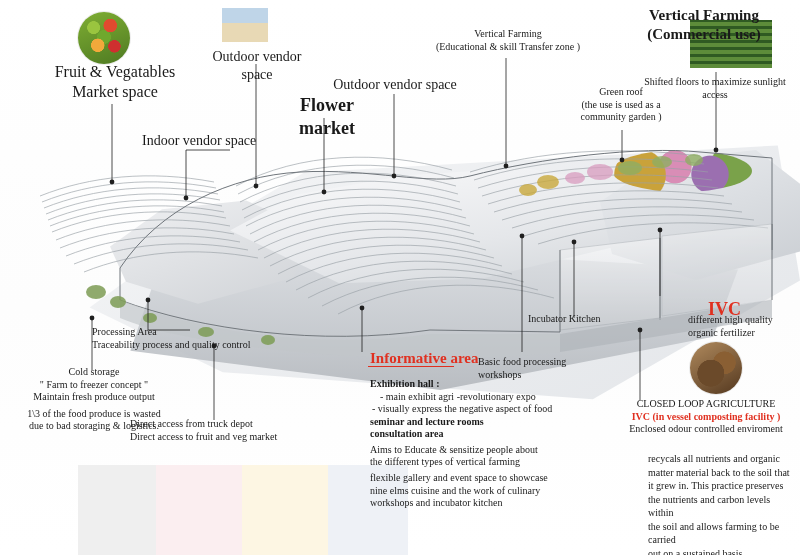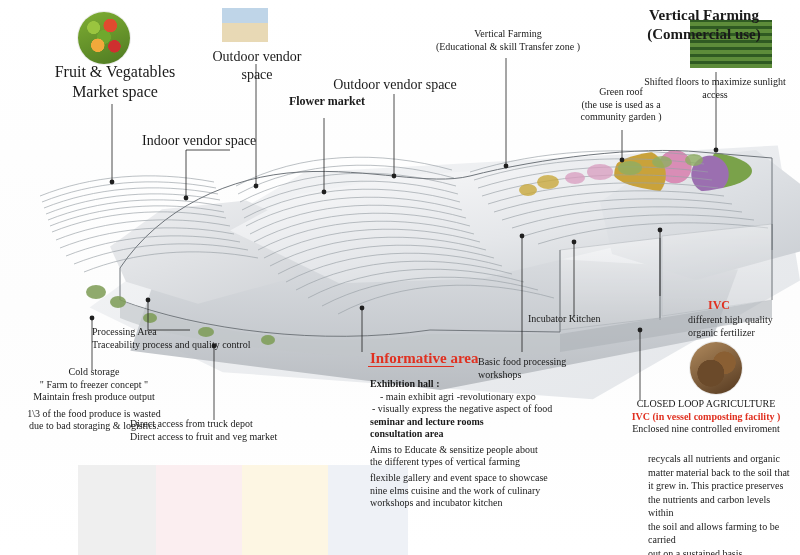--- a/index.html
+++ b/index.html
@@ -59,21 +59,21 @@
   .fins{position:absolute;left:0;top:0;width:800px;height:555px;pointer-events:none;}
 
   
   .lbl{position:absolute;line-height:1.25;}
   .lbl.c{text-align:center;}
   .lbl.l{text-align:left;}
   .t9{font-size:10px;}
   .t10{font-size:10px;}
   .t11{font-size:14px;}
   .t12{font-size:15px;}
-  .t13{font-size:12px;}
+  .t13{font-size:18px;}
   .t15{font-size:16px;}
   .b{font-weight:bold;}
   .red{color:#e03020;}
   .bodytext{font-size:10px;line-height:1.35;}
 
   
   .photo{
     position:absolute;border-radius:50%;overflow:hidden;
     box-shadow:0 0 0 1px rgba(0,0,0,.08);
   }
@@ -392,21 +392,21 @@
 
   <div class="lbl l t9" style="left:370px;top:472px;width:230px;">
     <div>flexible gallery and event space to showcase</div>
     <div>nine elms cuisine and the work of culinary</div>
     <div>workshops and incubator kitchen</div>
   </div>
 
   <div class="lbl c t10" style="left:612px;top:398px;width:188px;">
     <div>CLOSED LOOP AGRICULTURE</div>
     <div class="b red">IVC (in vessel composting facility )</div>
-    <div class="t9">Enclosed  nine controlled enviroment</div>
+    <div class="t9">Enclosed  odour controlled enviroment</div>
   </div>
 
   <div class="lbl l bodytext" style="left:648px;top:452px;width:148px;">
     <div>recycals all nutrients and organic</div>
     <div>matter material back to the soil that</div>
     <div>it grew in. This  practice preserves</div>
     <div>the nutrients and carbon levels within</div>
     <div>the soil and allows farming to be carried</div>
     <div>out on a sustained basis.</div>
   </div>

